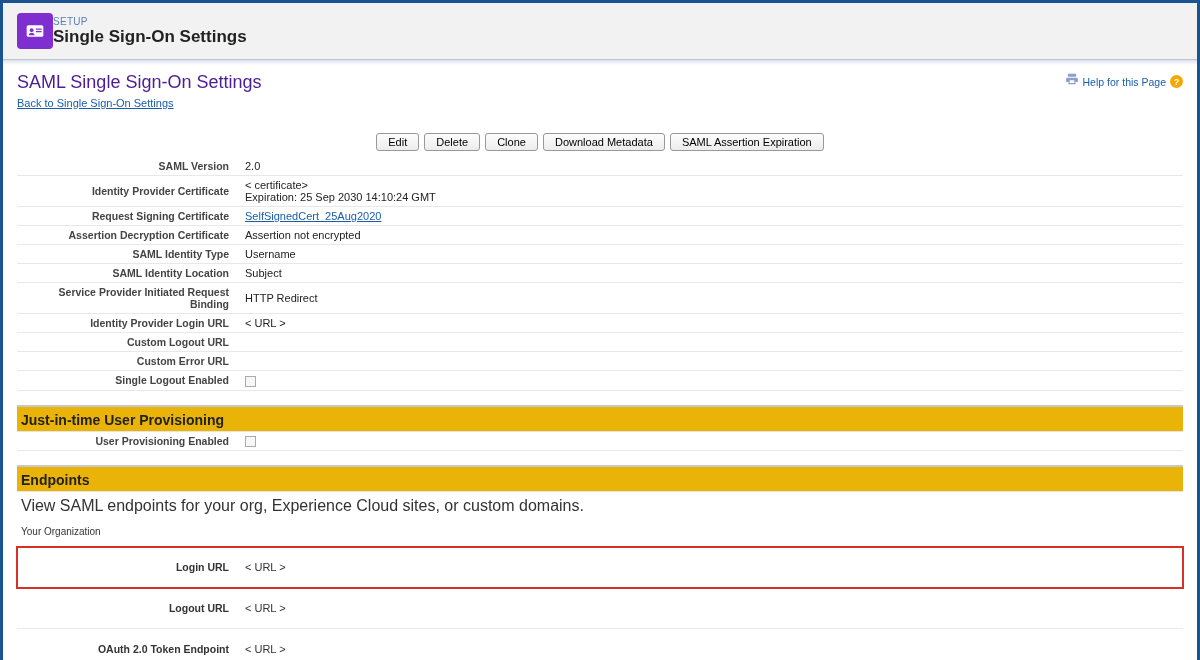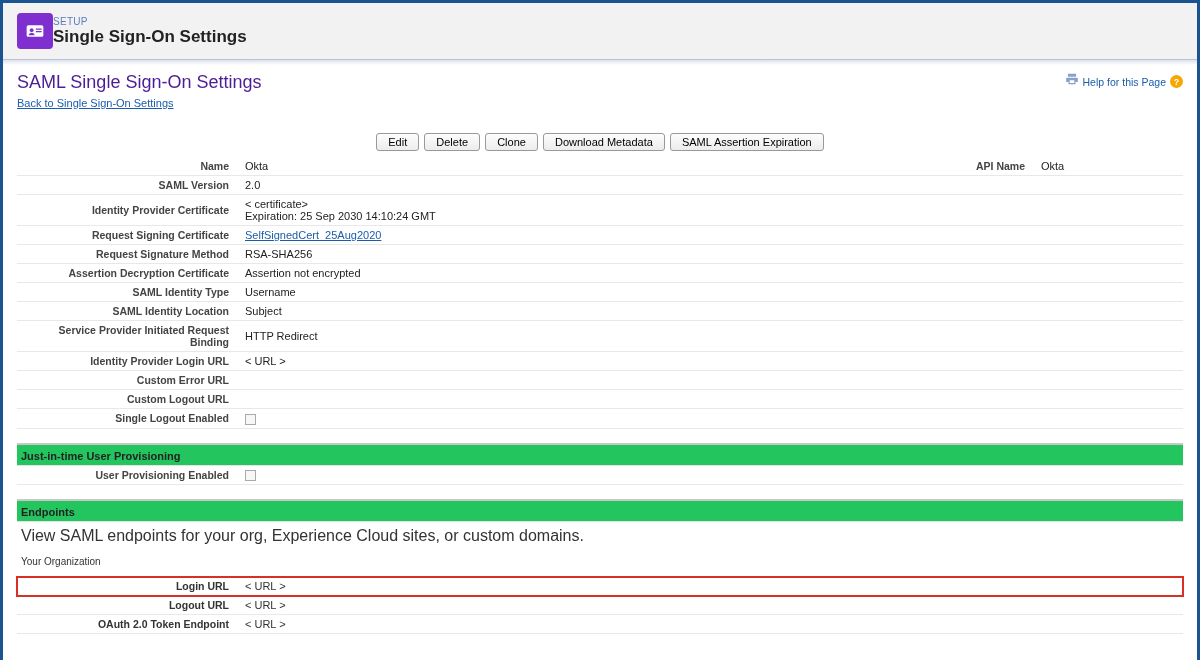--- a/index.html
+++ b/index.html
@@ -139,45 +139,45 @@
     cursor: pointer;
   }
   .checkbox-empty {
     display: inline-block;
     width: 11px; height: 11px;
     border: 1px solid #aaa;
     background: #f7f7f7;
     vertical-align: middle;
   }
   .section-header {
-    font-size: 11px;
+    font-size: 14px;
     font-weight: bold;
     color: #222;
     border-top: 2px solid #c8c8c8;
     border-bottom: 1px solid #e4e4e4;
     padding: 5px 4px 3px 4px;
     margin-top: 14px;
-    background: #22c55e;
+    background: #eab308;
   }
   .section-sub {
     font-size: 16px;
     color: #333;
     padding: 5px 4px 5px 4px;
   }
   .org-label {
     font-size: 10px;
     color: #333;
     padding: 6px 4px 10px 4px;
   }
   .endpoint-table {
     width: 100%;
     border-collapse: collapse;
   }
   .endpoint-table td {
-    padding: 3px 8px;
+    padding: 14px 8px;
     font-size: 11px;
     border-bottom: 1px solid #e8e8e8;
   }
   .endpoint-table td.ep-label {
     width: 220px;
     text-align: right;
     font-weight: bold;
     font-size: 10.5px;
   }
 </style>
@@ -224,26 +224,20 @@
     <div class="button-row">
       <button class="btn">Edit</button>
       <button class="btn">Delete</button>
       <button class="btn">Clone</button>
       <button class="btn">Download Metadata</button>
       <button class="btn">SAML Assertion Expiration</button>
     </div>
 
     <table class="detail-table">
       <tbody>
-          <tr>
-        <td class="label">Name</td>
-        <td class="value">Okta</td>
-        <td class="label2">API Name</td>
-        <td class="value2">Okta</td>
-      </tr>
       <tr>
         <td class="label">SAML Version</td>
         <td class="value">2.0</td>
         <td class="label2"></td>
             <td class="value2"></td>
       </tr>
       <tr>
         <td class="label">Identity Provider Certificate</td>
         <td class="value">
           <span>&lt; certificate&gt;</span><br>
@@ -252,26 +246,20 @@
         <td class="label2"></td>
             <td class="value2"></td>
       </tr>
       <tr>
         <td class="label">Request Signing Certificate</td>
         <td class="value"><span class="link-text">SelfSignedCert_25Aug2020</span></td>
         <td class="label2"></td>
             <td class="value2"></td>
       </tr>
       <tr>
-        <td class="label">Request Signature Method</td>
-        <td class="value">RSA-SHA256</td>
-        <td class="label2"></td>
-            <td class="value2"></td>
-      </tr>
-      <tr>
         <td class="label">Assertion Decryption Certificate</td>
         <td class="value">Assertion not encrypted</td>
         <td class="label2"></td>
             <td class="value2"></td>
       </tr>
       <tr>
         <td class="label">SAML Identity Type</td>
         <td class="value">Username</td>
         <td class="label2"></td>
             <td class="value2"></td>
@@ -288,27 +276,27 @@
         <td class="label2"></td>
             <td class="value2"></td>
       </tr>
       <tr>
         <td class="label">Identity Provider Login URL</td>
         <td class="value">&lt; URL &gt;</td>
         <td class="label2"></td>
             <td class="value2"></td>
       </tr>
       <tr>
+        <td class="label">Custom Logout URL</td>
+        <td class="value"></td>
+        <td class="label2"></td>
+            <td class="value2"></td>
+      </tr>
+      <tr>
         <td class="label">Custom Error URL</td>
-        <td class="value"></td>
-        <td class="label2"></td>
-            <td class="value2"></td>
-      </tr>
-      <tr>
-        <td class="label">Custom Logout URL</td>
         <td class="value"></td>
         <td class="label2"></td>
             <td class="value2"></td>
       </tr>
       <tr>
         <td class="label">Single Logout Enabled</td>
         <td class="value"><span class="checkbox-empty"></span></td>
         <td class="label2"></td>
             <td class="value2"></td>
       </tr>

